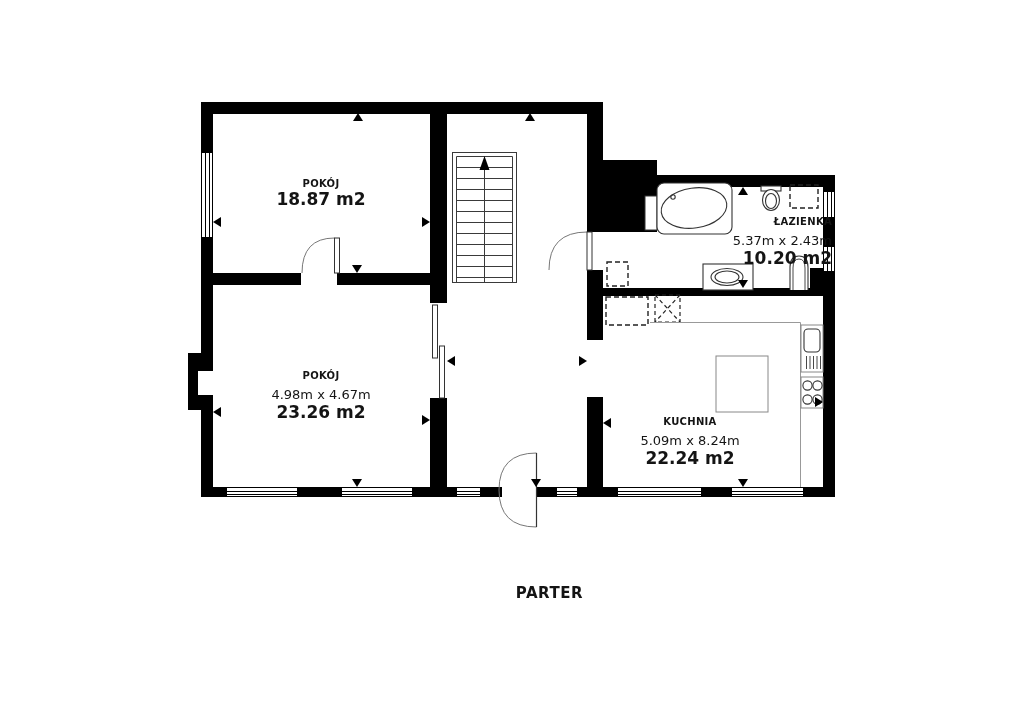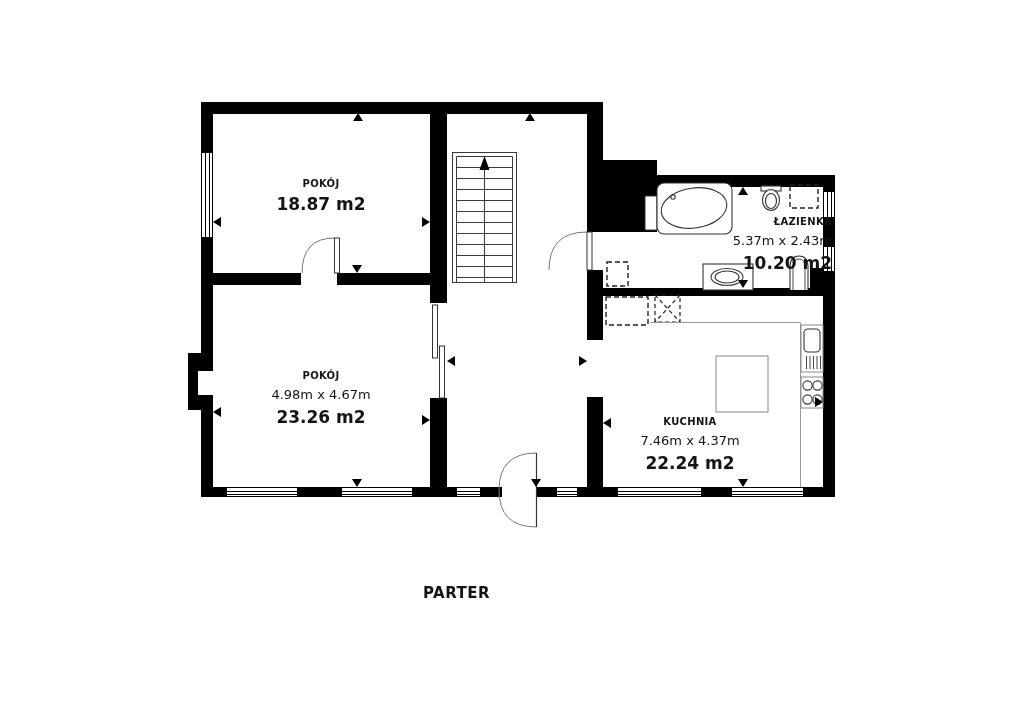--- a/index.html
+++ b/index.html
@@ -9,22 +9,22 @@
   .win-h{position:absolute;background:#fff;border:1px solid #000;box-sizing:border-box;
          background-image:linear-gradient(#000,#000),linear-gradient(#000,#000);
          background-repeat:no-repeat;background-size:100% 1px,100% 1px;background-position:0 3px,0 6px;}
   .win-v{position:absolute;background:#fff;border:1px solid #000;box-sizing:border-box;
          background-image:linear-gradient(#000,#000),linear-gradient(#000,#000);
          background-repeat:no-repeat;background-size:1px 100%,1px 100%;background-position:3px 0,7px 0;}
   .recess{position:absolute;background:#fff;border:1px solid #000;border-right:none;box-sizing:border-box;}
   .room-label{position:absolute;text-align:center;color:#141414;}
   .room-name{font-size:10px;font-weight:bold;letter-spacing:.3px;}
   .room-dims{font-size:13px;margin-top:6px;}
-  .room-area{font-size:17px;font-weight:bold;margin-top:5px;}
-  .floor-title{position:absolute;text-align:left;font-size:15px;font-weight:bold;color:#141414;letter-spacing:.5px;}
+  .room-area{font-size:17px;font-weight:bold;}
+  .floor-title{position:absolute;text-align:right;font-size:15px;font-weight:bold;color:#141414;letter-spacing:.5px;}
   svg{position:absolute;left:0;top:0;}
 </style>
 </head>
 <body>
 
 <div id="canvas">
 
   <div>
     <div class="wall" style="left:201px;top:102px;width:402px;height:12px;"></div>
     <div class="wall" style="left:201px;top:114px;width:12px;height:38px;"></div>
@@ -194,19 +194,19 @@
 
 
   <div class="room-label" style="left:692px;top:216px;width:140px;text-align:right;">
     <div class="room-name">ŁAZIENKA</div>
     <div class="room-dims">5.37m x 2.43m</div>
     <div class="room-area">10.20 m2</div>
   </div>
 
   <div class="room-label" style="left:620px;top:416px;width:140px;">
     <div class="room-name">KUCHNIA</div>
-    <div class="room-dims">7.46m x 4.37m</div>
+    <div class="room-dims">5.09m x 8.24m</div>
     <div class="room-area">22.24 m2</div>
   </div>
 
   <div class="floor-title" style="left:423px;top:584px;width:160px;">PARTER</div>
 
 </div>
 
 </body></html>

